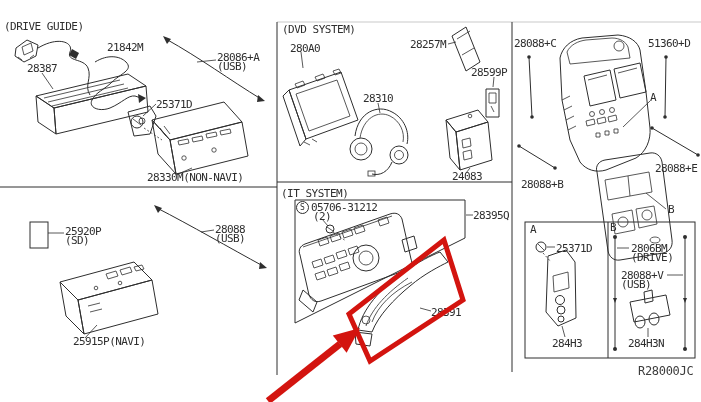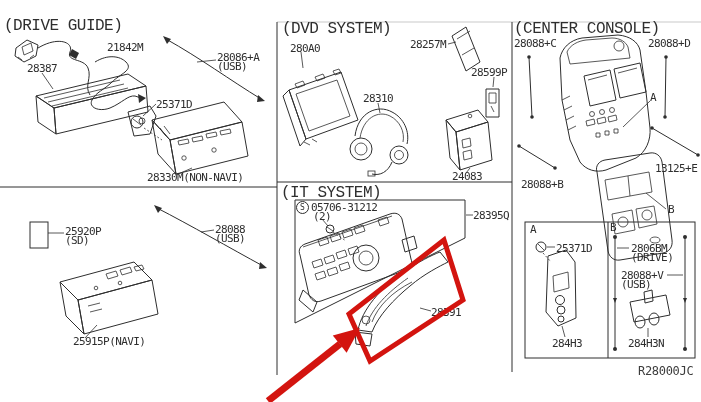--- a/index.html
+++ b/index.html
@@ -11,21 +11,21 @@
   .redlayer{z-index:2;pointer-events:none;}
   .ln{stroke:var(--line);fill:none;stroke-width:1;}
   .lnt{stroke:var(--line);fill:none;stroke-width:0.8;}
   .lnf{fill:var(--line);stroke:none;}
   .ltln{stroke:var(--divider_light);fill:none;stroke-width:1;}
   .redln{stroke:var(--red);fill:none;stroke-width:5;stroke-linejoin:miter;}
   .redsh{stroke:var(--red);fill:none;stroke-width:7;}
   .redf{fill:var(--red);stroke:none;}
   .lb{position:absolute;z-index:1;font-size:11px;line-height:9px;letter-spacing:-0.6px;white-space:nowrap;}
   .lb span{display:block;}
-  .hd{position:absolute;z-index:1;font-size:16px;line-height:11px;letter-spacing:-0.5px;white-space:nowrap;font-family:Liberation Mono, monospace;}
+  .hd{position:absolute;z-index:1;font-size:11px;line-height:11px;letter-spacing:-0.5px;white-space:nowrap;}
   .co{position:absolute;z-index:1;font-size:11px;line-height:10px;}
   .code{position:absolute;z-index:1;font-size:12px;letter-spacing:-0.3px;color:var(--code_text);}
   .sym{position:absolute;z-index:1;width:11px;height:11px;border:1px solid var(--line);border-radius:50%;
        font-size:8px;line-height:11px;text-align:center;letter-spacing:0;}
 </style>
 </head>
 <body>
 
 <div class="stage">
 
@@ -283,25 +283,24 @@
   <div class="lb" style="left:363px;top:94px">28310</div>
   <div class="lb" style="left:452px;top:172px">24083</div>
 
   <div class="hd" style="left:281px;top:188px">(IT SYSTEM)</div>
   <div class="sym" style="left:296px;top:201px">S</div>
   <div class="lb" style="left:311px;top:203px">05706-31212</div>
   <div class="lb" style="left:313px;top:212px">(2)</div>
   <div class="lb" style="left:473px;top:211px">28395Q</div>
   <div class="lb" style="left:431px;top:308px">28391</div>
 
-  <div class="hd" style="left:514px;top:24px">(CENTER CONSOLE)</div>
   <div class="lb" style="left:514px;top:39px">28088+C</div>
-  <div class="lb" style="left:648px;top:39px">28088+D</div>
+  <div class="lb" style="left:648px;top:39px">51360+D</div>
   <div class="lb" style="left:521px;top:180px">28088+B</div>
-  <div class="lb" style="left:655px;top:164px">13125+E</div>
+  <div class="lb" style="left:655px;top:164px">28088+E</div>
   <div class="co" style="left:650px;top:93px">A</div>
   <div class="co" style="left:668px;top:205px">B</div>
 
   <div class="co" style="left:530px;top:225px">A</div>
   <div class="co" style="left:610px;top:223px">B</div>
   <div class="lb" style="left:556px;top:244px">25371D</div>
   <div class="lb" style="left:552px;top:339px">284H3</div>
   <div class="lb" style="left:631px;top:244px">
     <span>2806BM</span>
     <span>(DRIVE)</span>

